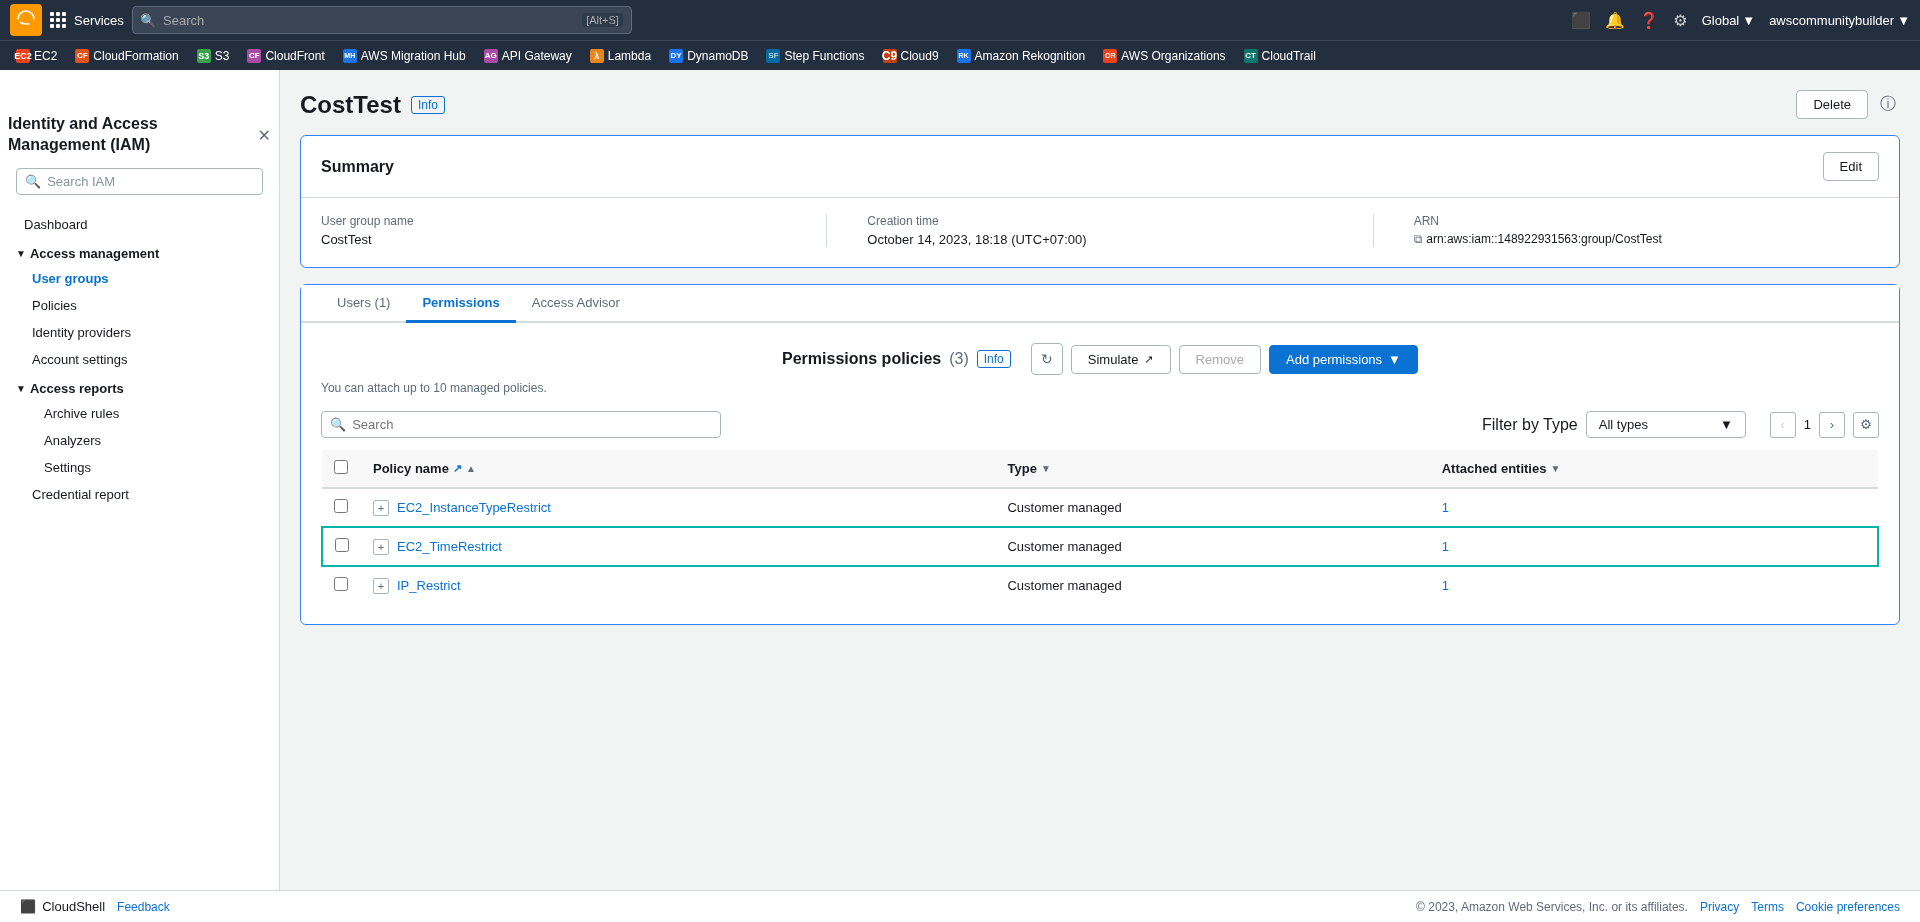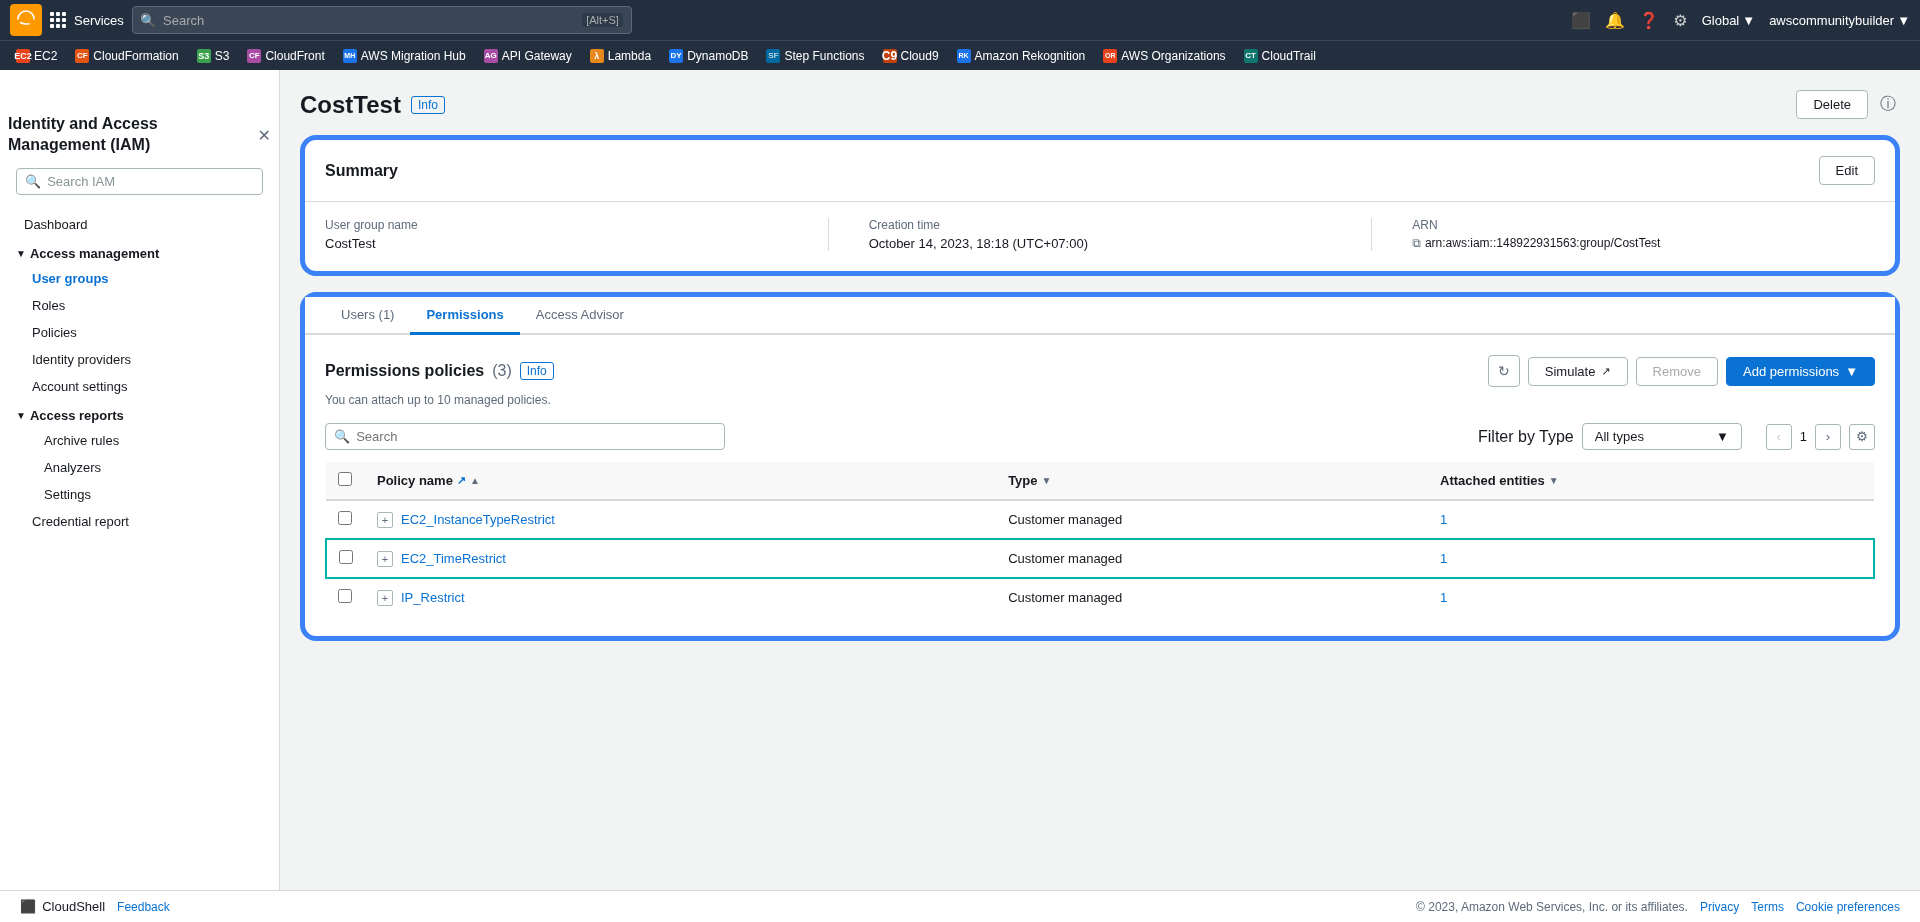--- a/index.html
+++ b/index.html
@@ -249,22 +249,22 @@
       background: transparent;
       color: #5f6b7a;
       padding: 4px;
       font-size: 16px;
       cursor: pointer;
     }
 
     
     .card {
       background: #fff;
-      border: 5px solid #3b82f6;
-      border-radius: 16px;
+      border: 1px solid #3b82f6;
+      border-radius: 6px;
       margin-bottom: 16px;
     }
     .card-header {
       padding: 16px 20px;
       border-bottom: 1px solid #d5dbdb;
       display: flex;
       align-items: center;
       justify-content: space-between;
     }
     .card-title {
@@ -315,21 +315,21 @@
       font-weight: 600;
     }
 
     
     .permissions-section {
       padding: 20px;
     }
     .permissions-header {
       display: flex;
       align-items: center;
-      justify-content: space-between;
+      justify-content: center;
       margin-bottom: 6px;
       gap: 20px;
     }
     .permissions-title-row {
       display: flex;
       align-items: center;
       gap: 8px;
     }
     .permissions-title {
       font-size: 16px;
@@ -624,21 +624,20 @@
       <span style="color:#879596;">🔍</span>
       <input type="text" placeholder="Search IAM" style="">
     </div>
     <nav class="sidebar-nav">
       <div class="nav-item">Dashboard</div>
       <div class="nav-section-header">
         <span class="chevron">▼</span>
         <span>Access management</span>
       </div>
       <div class="nav-item active" style="padding-left:32px;">User groups</div>
-      <div class="nav-item" style="padding-left:32px;">Roles</div>
       <div class="nav-item" style="padding-left:32px;">Policies</div>
       <div class="nav-item" style="padding-left:32px;">Identity providers</div>
       <div class="nav-item" style="padding-left:32px;">Account settings</div>
       <div class="nav-section-header">
         <span class="chevron">▼</span>
         <span>Access reports</span>
       </div>
       <div class="nav-item" style="padding-left:44px;">Archive rules</div>
       <div class="nav-item" style="padding-left:44px;">Analyzers</div>
       <div class="nav-item" style="padding-left:44px;">Settings</div>

